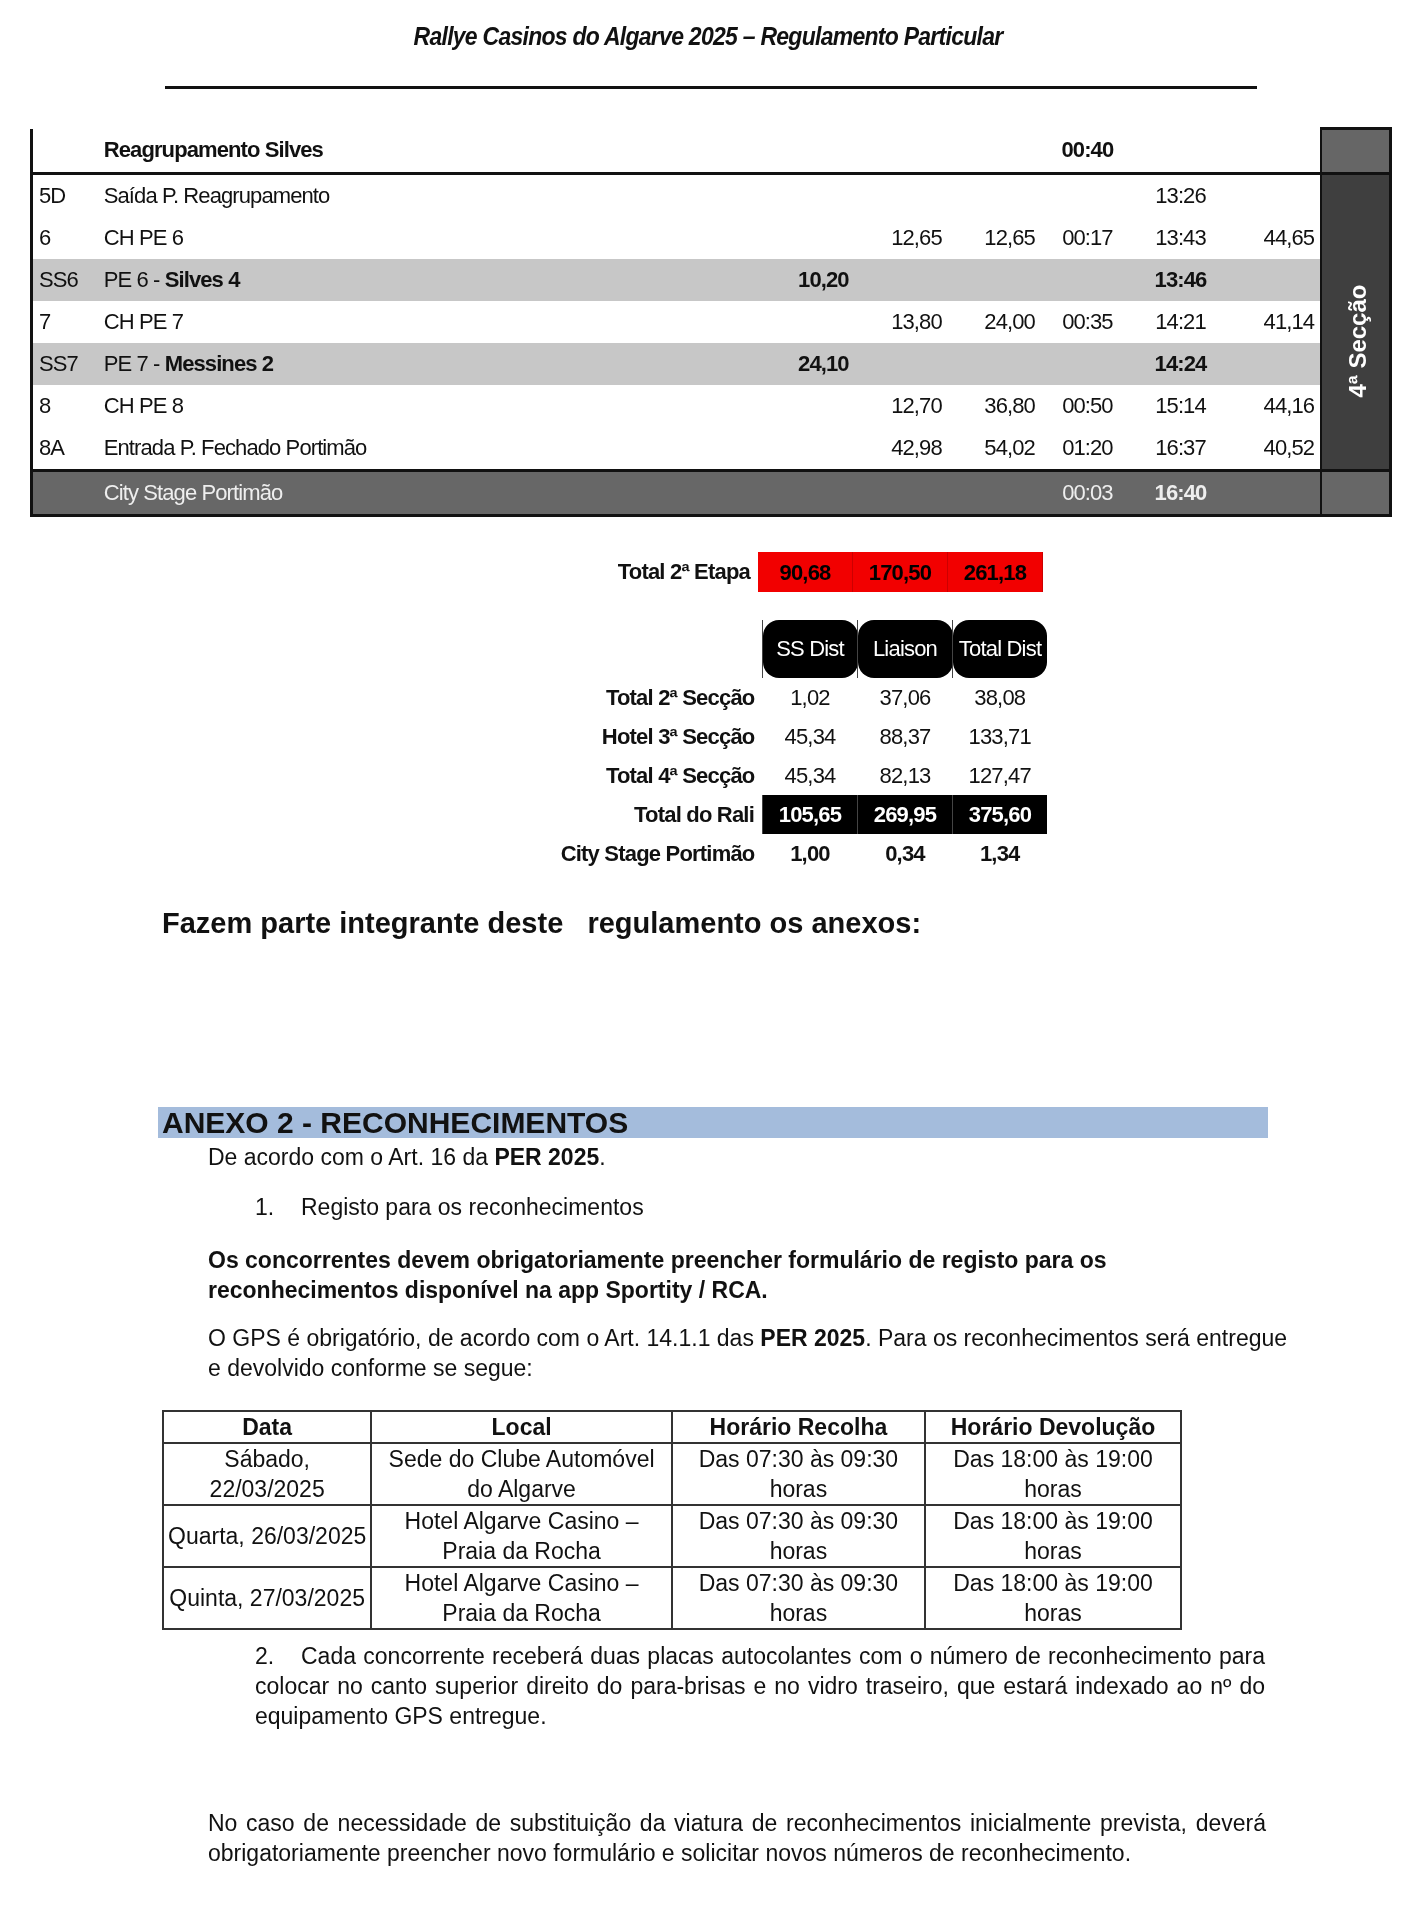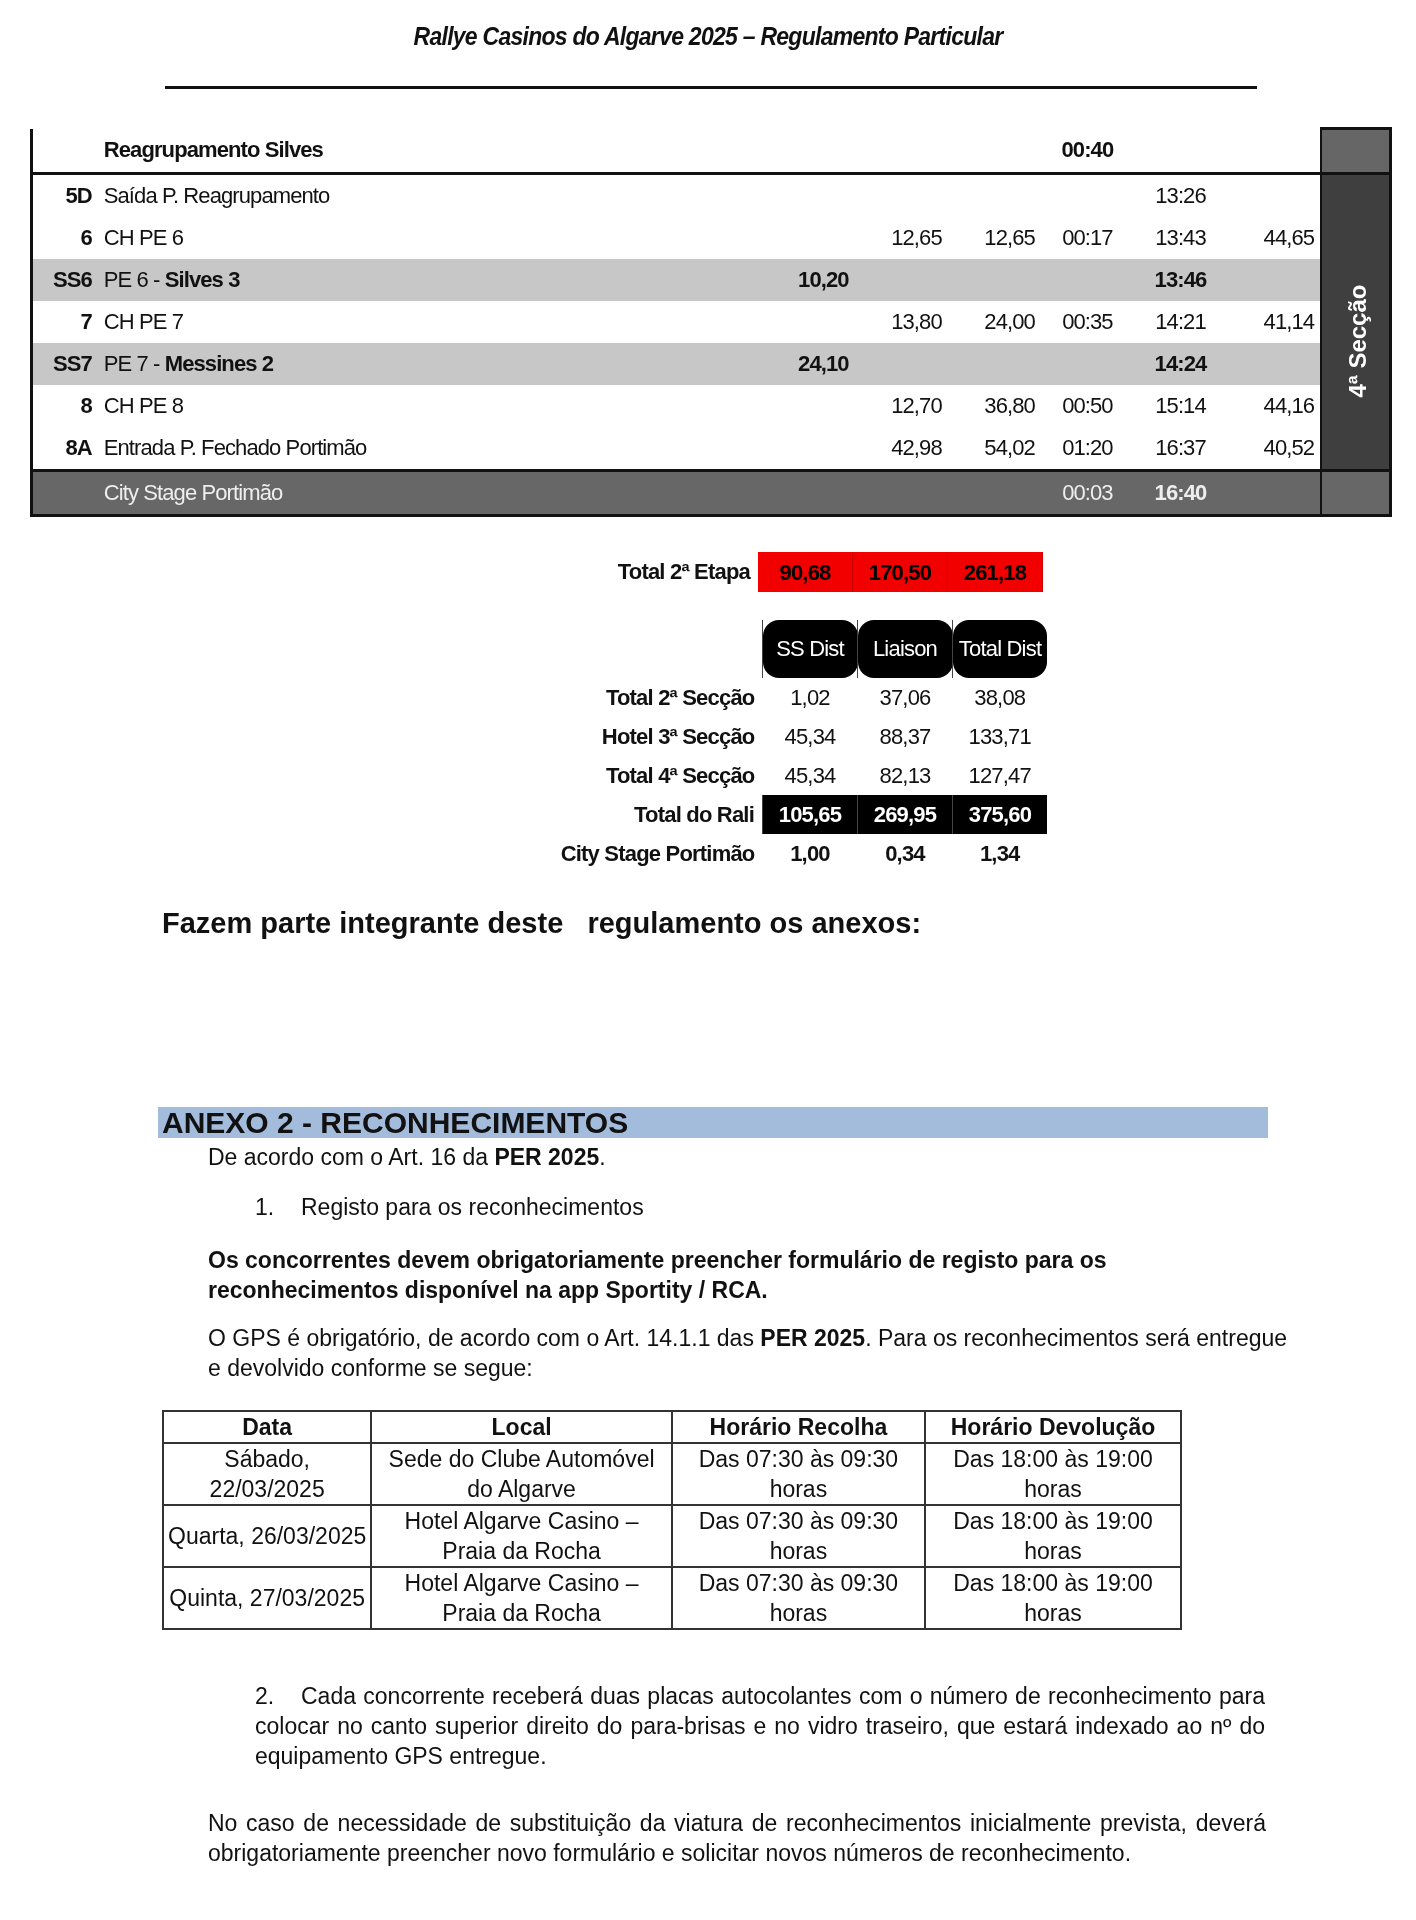--- a/index.html
+++ b/index.html
@@ -6,21 +6,21 @@
   body { width: 1416px; height: 1920px; position: relative; overflow: hidden; color: #111; }
   .doc-header { position: absolute; top: 22px; left: 0; width: 1416px; text-align: center;
     font-family: "Liberation Sans", sans-serif; font-style: italic; font-weight: bold; font-size: 25px;
     letter-spacing: -0.8px; transform: scaleX(0.92); }
   .header-rule { position: absolute; top: 86px; left: 165px; width: 1092px; height: 3px; background: #111; }
 
   
   .tt { position: absolute; top: 127px; left: 30px; width: 1362px; border-collapse: collapse;
     font-family: "Liberation Sans", sans-serif; font-size: 22px; letter-spacing: -0.9px; }
   .tt td { height: 42px; padding: 0 6px; white-space: nowrap; }
-  .tt .c-no { width: 52px; text-align: right; font-weight: bold; }
+  .tt .c-no { width: 52px; text-align: left; }
   .tt .c-name { width: 640px; }
   .tt .c-ss { width: 84px; text-align: right; }
   .tt .c-li, .tt .c-td, .tt .c-tm, .tt .c-tt, .tt .c-av { width: 80px; text-align: right; }
   .tt .c-tm, .tt .c-tt { text-align: center; }
   .tt .c-sec { width: 66px; background: #3f3f3f; border-left: 2px solid #111; border-right: 3px solid #111; padding: 0; }
   .tt tr.first td { border-bottom: 3px solid #111; }
   .tt tr.first td.c-sec { background: #666; border-top: 3px solid #111; }
   .tt tr.grey td { background: #c7c7c7; }
   .tt tr.grey td.c-sec { background: #3f3f3f; }
   .tt tr.city td { background: #676767; color: #eee; border-top: 3px solid #111; border-bottom: 3px solid #111; }
@@ -55,21 +55,21 @@
 
   .anexo-bar { position: absolute; top: 1107px; left: 158px; width: 1110px; height: 31px; background: #a4bcdc;
     font-family: "Liberation Sans", sans-serif; font-weight: bold; font-size: 30px; line-height: 32px; padding-left: 4px; box-sizing: border-box; }
   .p { position: absolute; font-family: "Liberation Sans", sans-serif; font-size: 23px; line-height: 30px; }
   .p b { font-weight: bold; }
   .p1 { top: 1142px; left: 208px; }
   .li1 { top: 1192px; left: 255px; }
   .li1 .num, .li2 .num { display: inline-block; width: 46px; }
   .p2 { top: 1245px; left: 208px; width: 1080px; font-weight: bold; }
   .p3 { top: 1323px; left: 208px; width: 1080px; }
-  .li2 { top: 1681px; left: 255px; width: 1010px; text-align: justify; }
+  .li2 { top: 1641px; left: 255px; width: 1010px; text-align: justify; }
   .li2 .txt { display: inline; }
   .p4 { top: 1808px; left: 208px; width: 1058px; text-align: justify; }
 
   .gps { position: absolute; top: 1410px; left: 162px; width: 1020px; border-collapse: collapse;
     font-family: "Liberation Sans", sans-serif; font-size: 23px; line-height: 30px; }
   .gps th, .gps td { border: 2px solid #333; text-align: center; padding: 0 4px; }
   .gps th { font-weight: bold; height: 30px; }
   .gps td { height: 60px; }
   .gps .w1 { width: 215px; } .gps .w2 { width: 327px; } .gps .w3 { width: 274px; } .gps .w4 { width: 272px; }
 </style>
@@ -109,21 +109,21 @@
         <td class="c-ss"></td>
         <td class="c-li">12,65</td>
         <td class="c-td">12,65</td>
         <td class="c-tm">00:17</td>
         <td class="c-tt">13:43</td>
         <td class="c-av">44,65</td>
         <td class="c-sec"></td>
       </tr>
       <tr class="grey">
         <td class="c-no">SS6</td>
-        <td class="c-name"><span>PE 6 - </span><span class="b">Silves 3</span></td>
+        <td class="c-name"><span>PE 6 - </span><span class="b">Silves 4</span></td>
         <td class="c-ss b">10,20</td>
         <td class="c-li"></td>
         <td class="c-td"></td>
         <td class="c-tm"></td>
         <td class="c-tt b">13:46</td>
         <td class="c-av"></td>
         <td class="c-sec"></td>
       </tr>
       <tr>
         <td class="c-no">7</td>

